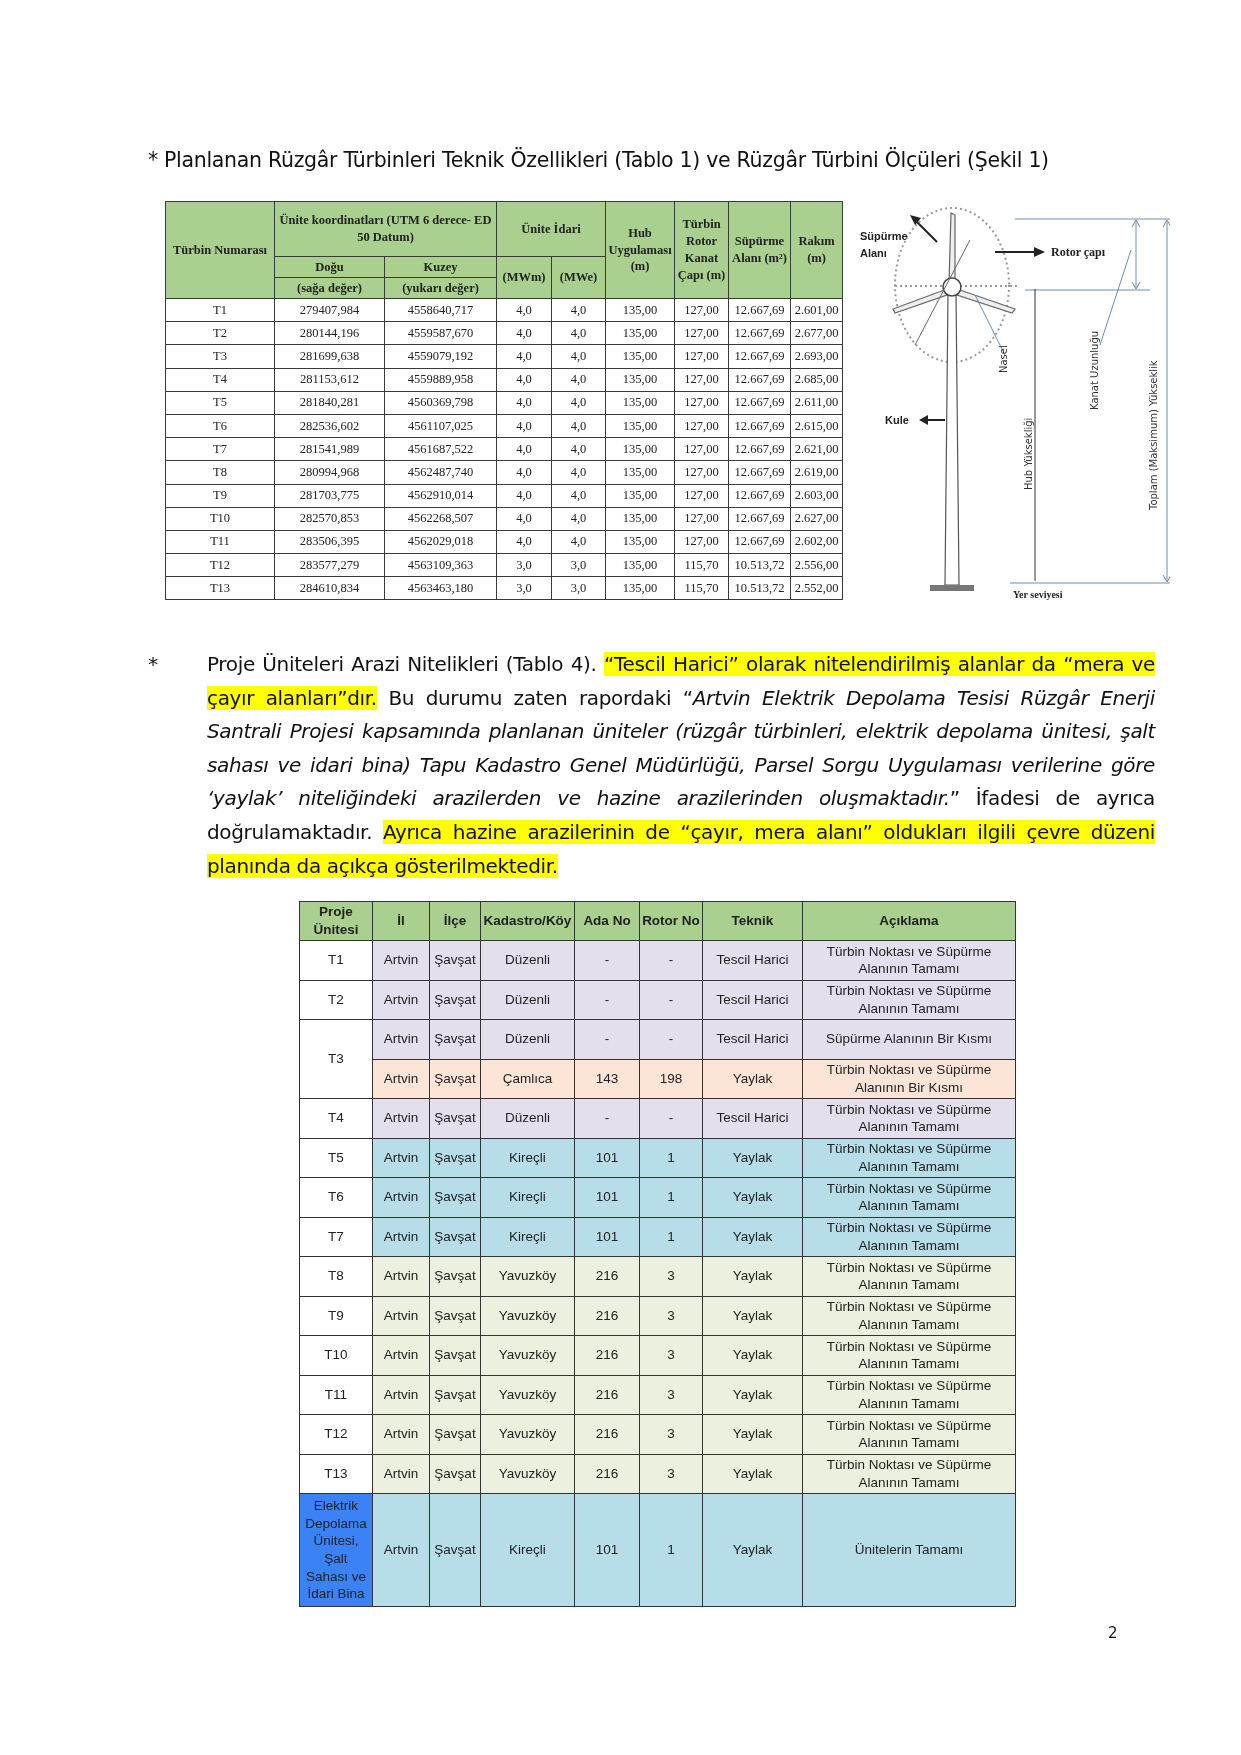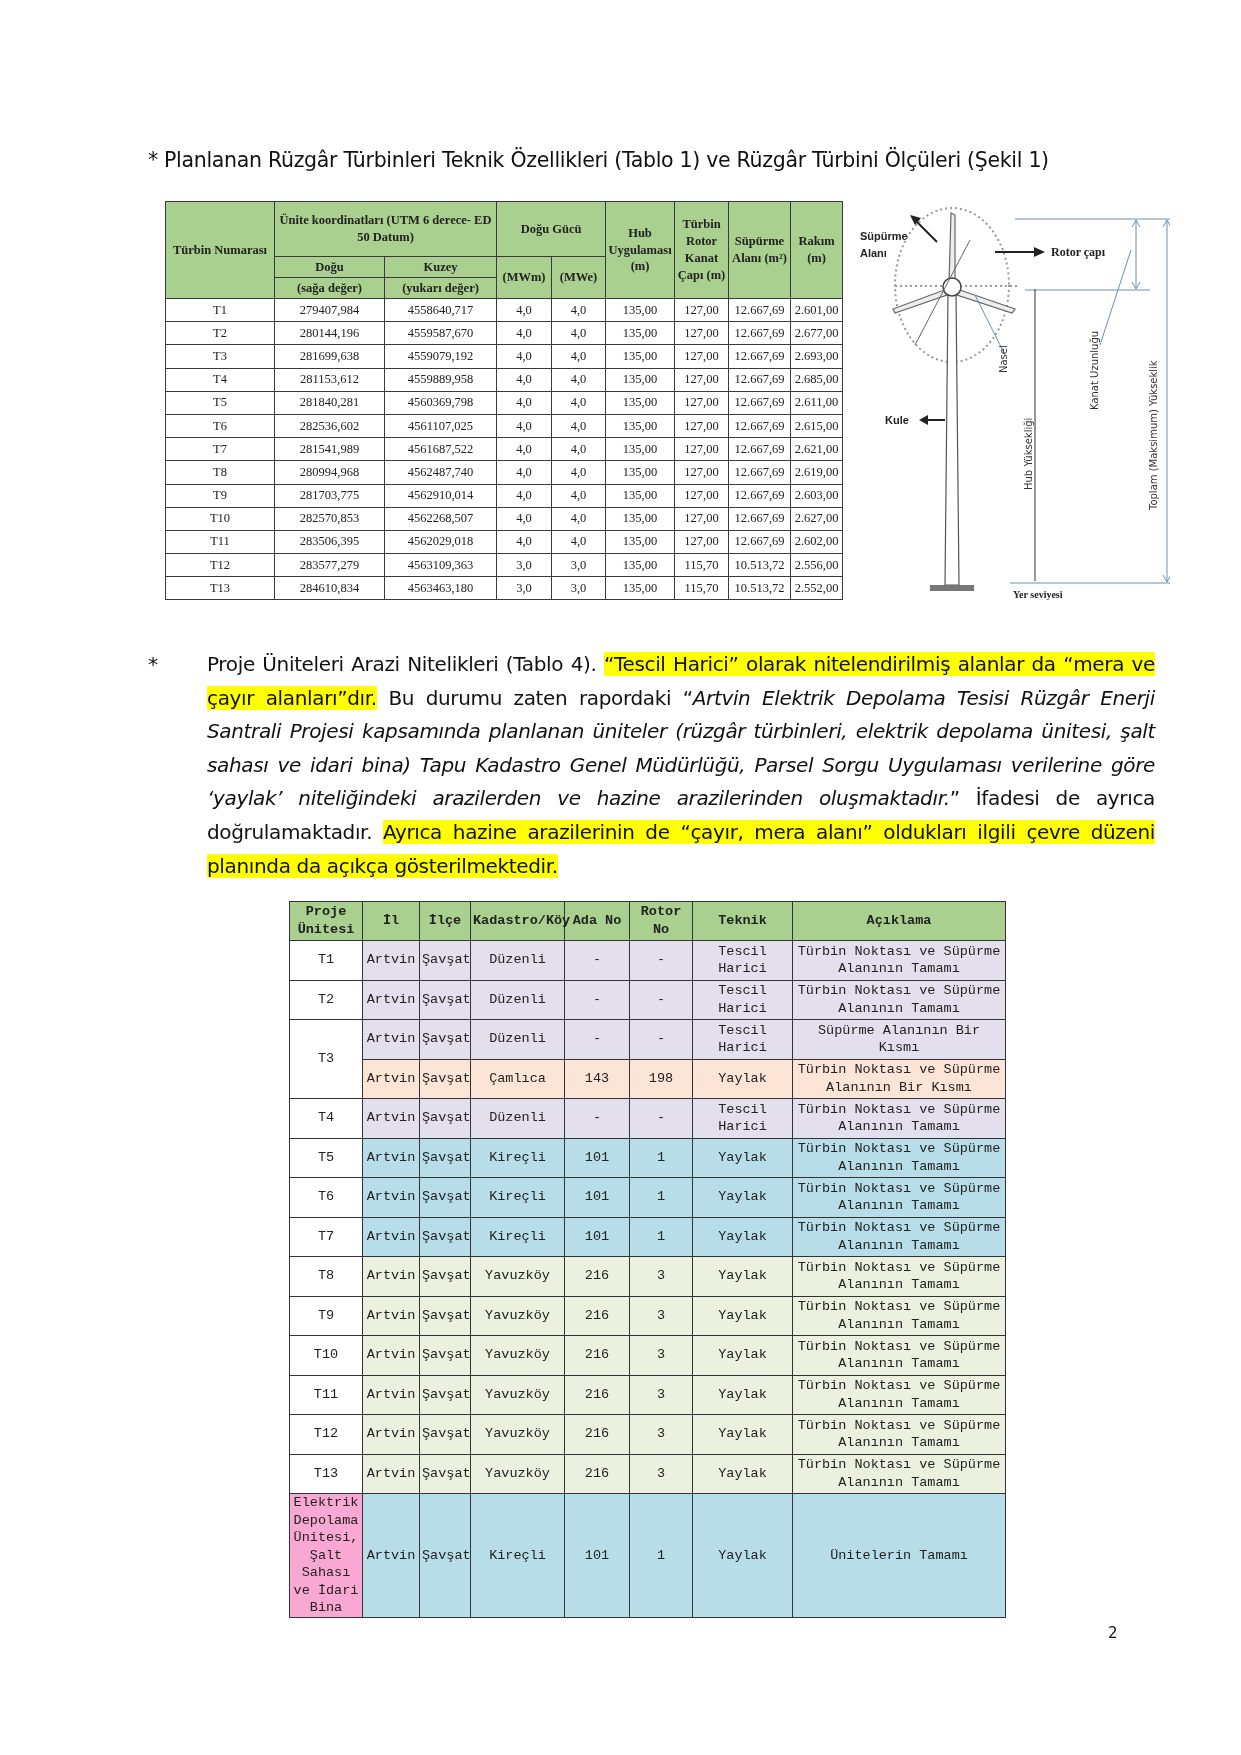--- a/index.html
+++ b/index.html
@@ -17,31 +17,31 @@
   
   #fig { position: absolute; left: 855px; top: 205px; width: 315px; height: 400px; }
 
   
   #para { position: absolute; left: 178px; top: 648px; width: 948px; font-family: "DejaVu Sans", sans-serif; font-size: 20px; line-height: 33.6px; text-align: justify; color: #111; letter-spacing: -0.35px; margin-left: 29px; }
   #para .hl { background: #ffff00; }
   #para i { font-style: italic; }
   #para-star { position: absolute; left: 148px; top: 648px; font-family: "DejaVu Sans", sans-serif; font-size: 20.3px; line-height: 33.6px; }
 
   
-  #t4 { position: absolute; left: 289px; top: 901px; width: 716px; border-collapse: collapse; font-family: Liberation Mono, monospace; font-size: 13.5px; table-layout: fixed; }
+  #t4 { position: absolute; left: 299px; top: 901px; width: 716px; border-collapse: collapse; font-family: Liberation Sans, sans-serif; font-size: 13.5px; table-layout: fixed; }
   #t4 td, #t4 th { border: 1px solid #333; text-align: center; padding: 0 2px; line-height: 1.3; color: #222; }
   #t4 th { background: #a9d08e; font-weight: bold; height: 38px; }
   #t4 td { height: 38.5px; }
   #t4 td.unit { background: #ffffff; }
   #t4 tr.c-purple td:not(.unit) { background: #e4dfec; }
   #t4 tr.c-peach td:not(.unit) { background: #fce4d6; }
   #t4 tr.c-blue td:not(.unit) { background: #b7dde8; }
   #t4 tr.c-green td:not(.unit) { background: #ebf1de; }
   #t4 tr.c-last td { height: 112px; }
-  #t4 tr.c-last td.unit { background: #f9a8d4; }
+  #t4 tr.c-last td.unit { background: #3b82f6; }
 
   #pagenum { position: absolute; left: 1108px; top: 1624px; font-family: "DejaVu Sans", sans-serif; font-size: 15px; }
 </style>
 </head>
 <body>
 
 <div class="bullet-line" style="top:148px;">
   <span>*</span>
   <span style="position:absolute; left:16px; white-space:nowrap;">Planlanan Rüzgâr Türbinleri Teknik Özellikleri (Tablo 1) ve  Rüzgâr Türbini Ölçüleri (Şekil 1)</span>
 </div>
@@ -55,21 +55,21 @@
       <col style="width:54px">
       <col style="width:69px">
     <col style="width:54px">
       <col style="width:62px">
       <col style="width:52px">
   </colgroup>
   <thead>
     <tr style="height:55px">
       <th rowspan="3">Türbin Numarası</th>
       <th colspan="2">Ünite koordinatları (UTM 6 derece- ED 50 Datum)</th>
-      <th colspan="2">Doğu Gücü</th>
+      <th colspan="2">Ünite İdari</th>
       <th rowspan="3">Hub Uygulaması (m)</th>
       <th rowspan="3">Türbin Rotor Kanat Çapı (m)</th>
       <th rowspan="3">Süpürme Alanı (m²)</th>
       <th rowspan="3">Rakım (m)</th>
     </tr>
     <tr style="height:21px">
       <th>Doğu</th>
       <th>Kuzey</th>
       <th rowspan="2">(MWm)</th>
       <th rowspan="2">(MWe)</th>

